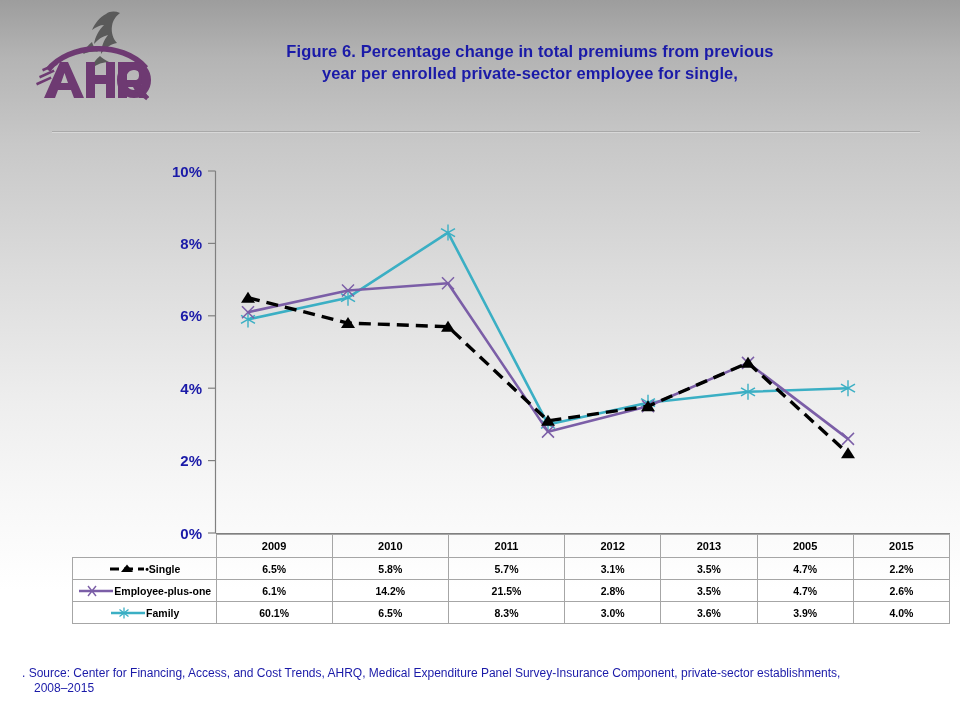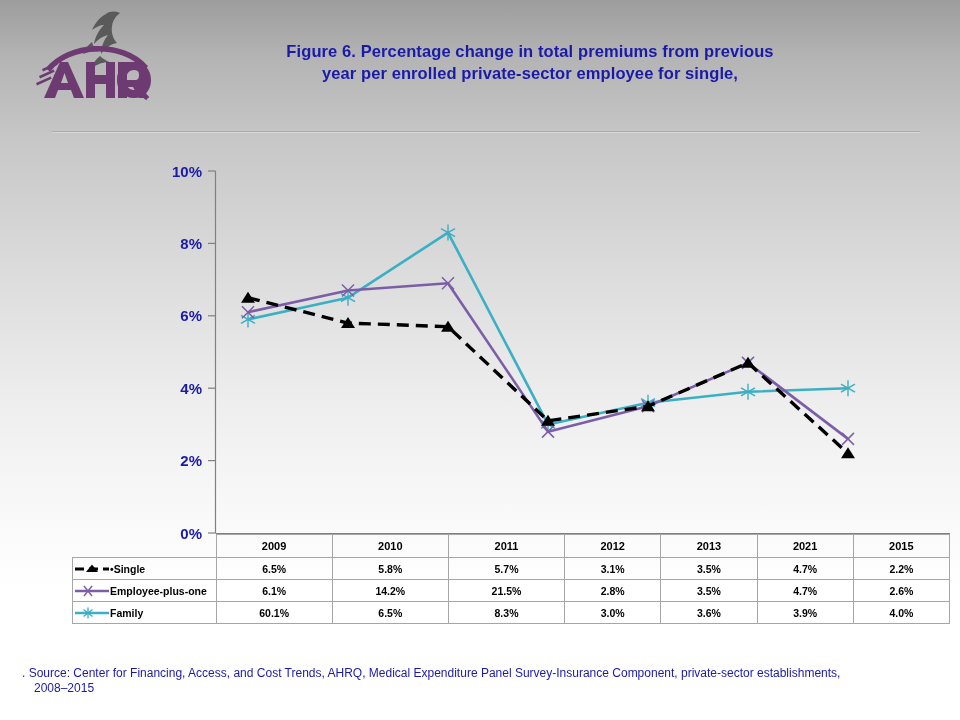--- a/index.html
+++ b/index.html
@@ -95,21 +95,21 @@
   }
   #data-table .corner {
     border: none;
     width: 143px;
   }
   #data-table .yearhead {
     height: 22px;
     font-size: 11px;
   }
   #data-table .rowlabel {
-    text-align: left;
+    text-align: center;
     padding-left: 2px;
     white-space: nowrap;
     font-size: 10.5px;
   }
   .legend-swatch {
     display: inline-block;
     width: 34px;
     height: 12px;
     vertical-align: middle;
     margin-right: 1px;
@@ -295,21 +295,21 @@
 
   <table id="data-table">
     <thead>
       <tr>
         <th class="corner"></th>
         <th class="yearhead">2009</th>
         <th class="yearhead">2010</th>
         <th class="yearhead">2011</th>
         <th class="yearhead">2012</th>
         <th class="yearhead">2013</th>
-        <th class="yearhead">2021</th>
+        <th class="yearhead">2005</th>
         <th class="yearhead">2015</th>
       </tr>
     </thead>
     <tbody>
       <tr>
         <td class="rowlabel">
           <span class="legend-swatch">
             <svg width="34" height="12" viewBox="0 0 34 12">
               <line x1="0" y1="6" x2="34" y2="6" stroke="#000000" stroke-width="3" stroke-dasharray="9,5"></line>
               <polygon points="17,1.5 23,9 11,9" fill="#000000"></polygon>

